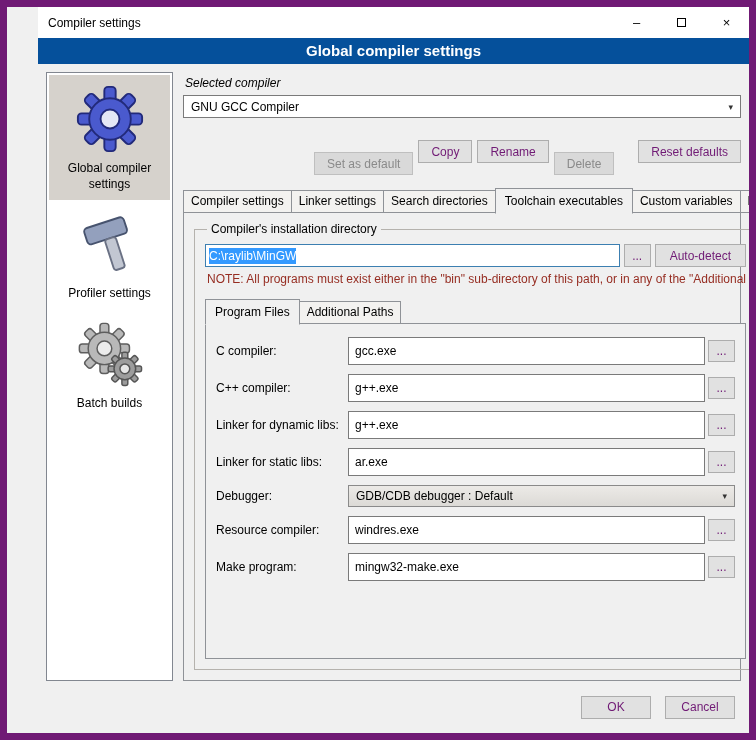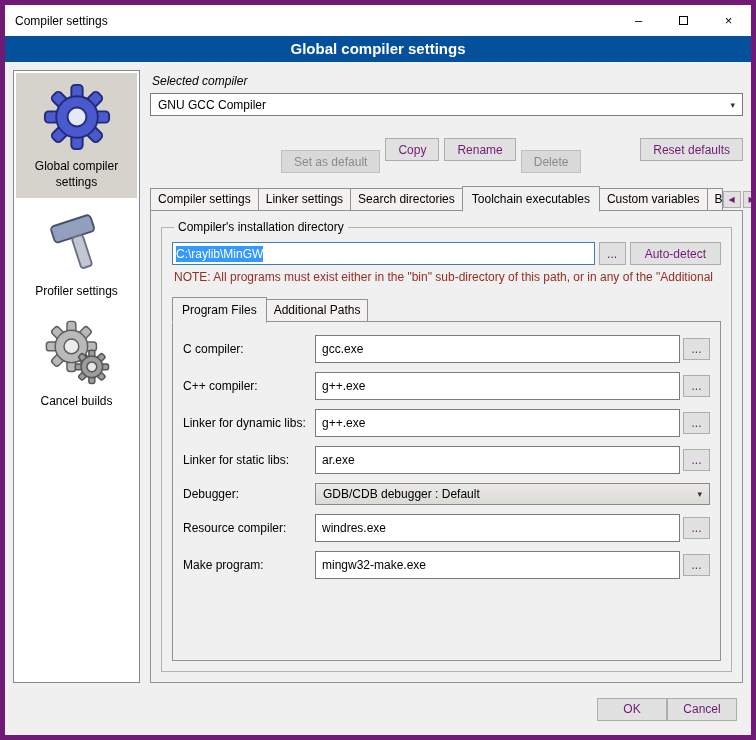--- a/index.html
+++ b/index.html
@@ -1,20 +1,20 @@
 <!DOCTYPE html>
 <html><head>
 <meta charset="utf-8">
 <style>
   * { box-sizing: border-box; margin: 0; padding: 0; }
   html,body { background:#808080; }
   body { font-family:"Liberation Sans","DejaVu Sans",sans-serif; font-size:12px; color:#000; }
 
-  .window { width:756px; height:740px; background:#f0f0f0; border:5px solid #701a75;
-            display:flex; flex-direction:column; overflow:hidden; }
+  .window { width:756px; height:740px; background:#f0f0f0; border:7px solid #701a75;
+            display:flex; flex-direction:column; overflow:hidden;padding-left:31px; }
 
   
   .titlebar { height:31px; background:#ffffff; display:flex; align-items:center; flex-shrink:0; }
   .titlebar .title { flex:1; padding-left:10px; font-size:12px; }
   .win-btn { width:45px; height:31px; border:none; background:transparent; font-size:13px;
              display:flex; align-items:center; justify-content:center; cursor:pointer; font-family:inherit; }
   .max-glyph { display:inline-block; width:9px; height:9px; border:1px solid #000; }
 
   
   .banner { height:26px; line-height:26px; background:#05509B; color:#fff; font-weight:bold;
@@ -83,21 +83,21 @@
                  padding:13px 10px 10px; min-height:0; }
   .frow { display:flex; align-items:center; margin-bottom:9px; }
   .frow .flabel { width:132px; flex-shrink:0; font-size:12px; }
   .frow input { flex:1; height:28px; border:1px solid #7a7a7a; background:#fff;
                 font-size:12px; font-family:inherit; padding:0 6px; min-width:0; }
   .frow .browse { height:22px; margin-left:3px; }
   .frow .combo { flex:1; height:22px; }
 
   
   .footer { height:44px; display:flex; justify-content:flex-end; align-items:center;
-            padding:0 14px 8px; flex-shrink:0; }
+            gap:14px; padding:0 14px 8px; flex-shrink:0; }
   .footer .btn { min-width:70px; }
 </style>
 </head>
 <body>
 
 <svg width="0" height="0" style="position:absolute">
   <defs>
     <g id="gearshape">
       <rect x="30" y="2" width="12" height="68" rx="4"></rect>
       <rect x="30" y="2" width="12" height="68" rx="4" transform="rotate(45 36 36)"></rect>
@@ -144,21 +144,21 @@
         <svg viewBox="0 0 72 72" width="68" height="68">
           <g transform="translate(2,2) scale(0.78)">
             <use href="#gearshape" fill="#b9b9b9" stroke="#5e5e5e" stroke-width="2"></use>
             <circle cx="36" cy="36" r="10" fill="#ececec" stroke="#5e5e5e" stroke-width="2"></circle>
           </g>
           <g transform="translate(33,33) scale(0.52)">
             <use href="#gearshape" fill="#9c9c9c" stroke="#555555" stroke-width="3"></use>
             <circle cx="36" cy="36" r="10" fill="#e6e6e6" stroke="#555555" stroke-width="3"></circle>
           </g>
         </svg>
-        <div class="side-label">Cancel builds</div>
+        <div class="side-label">Batch builds</div>
       </div>
     </div>
 
     <div class="main">
 
       <div class="section-label">Selected compiler</div>
 
       <div class="combo">
         <span>GNU GCC Compiler</span>
         <span class="arrow">▾</span>

